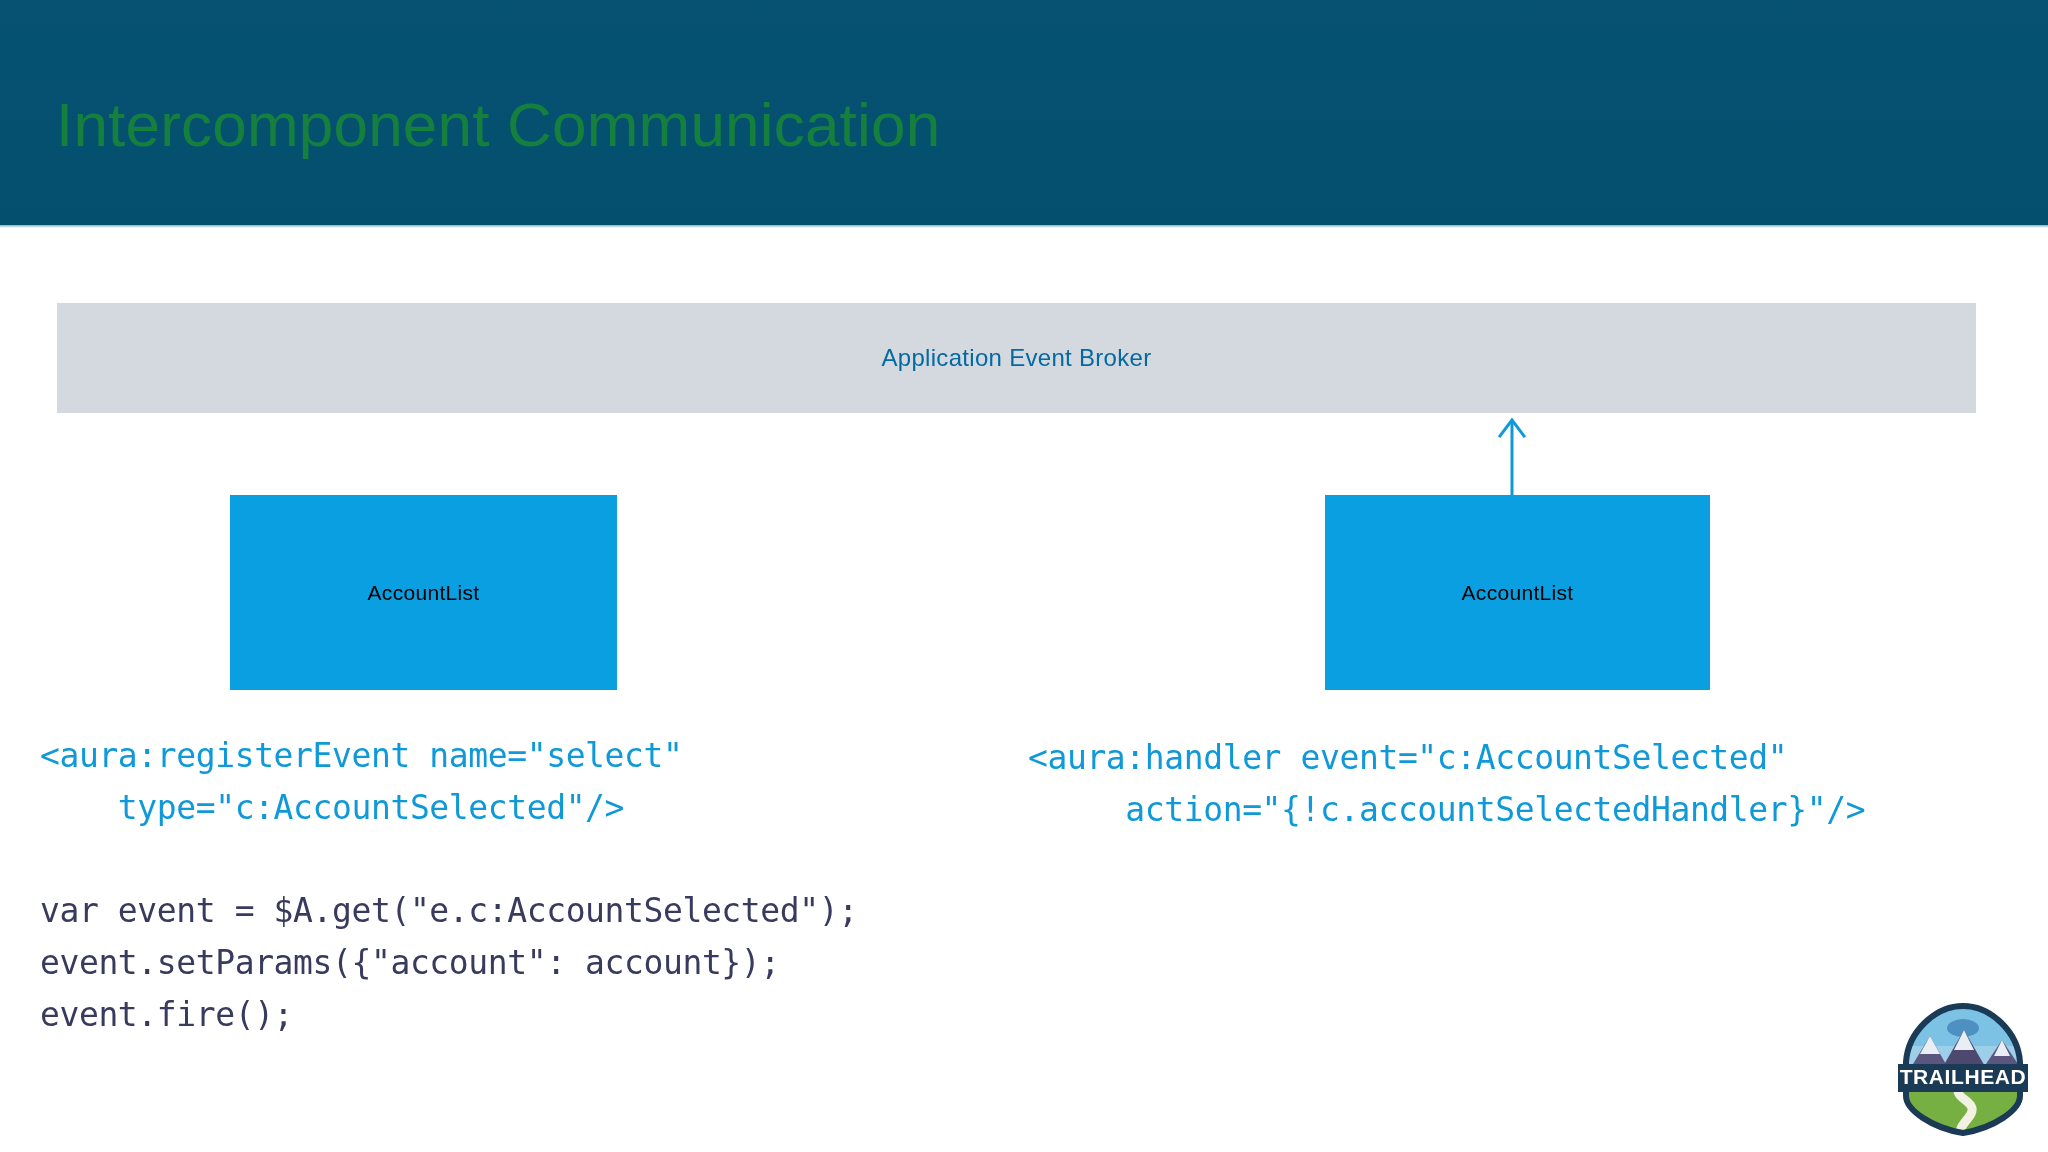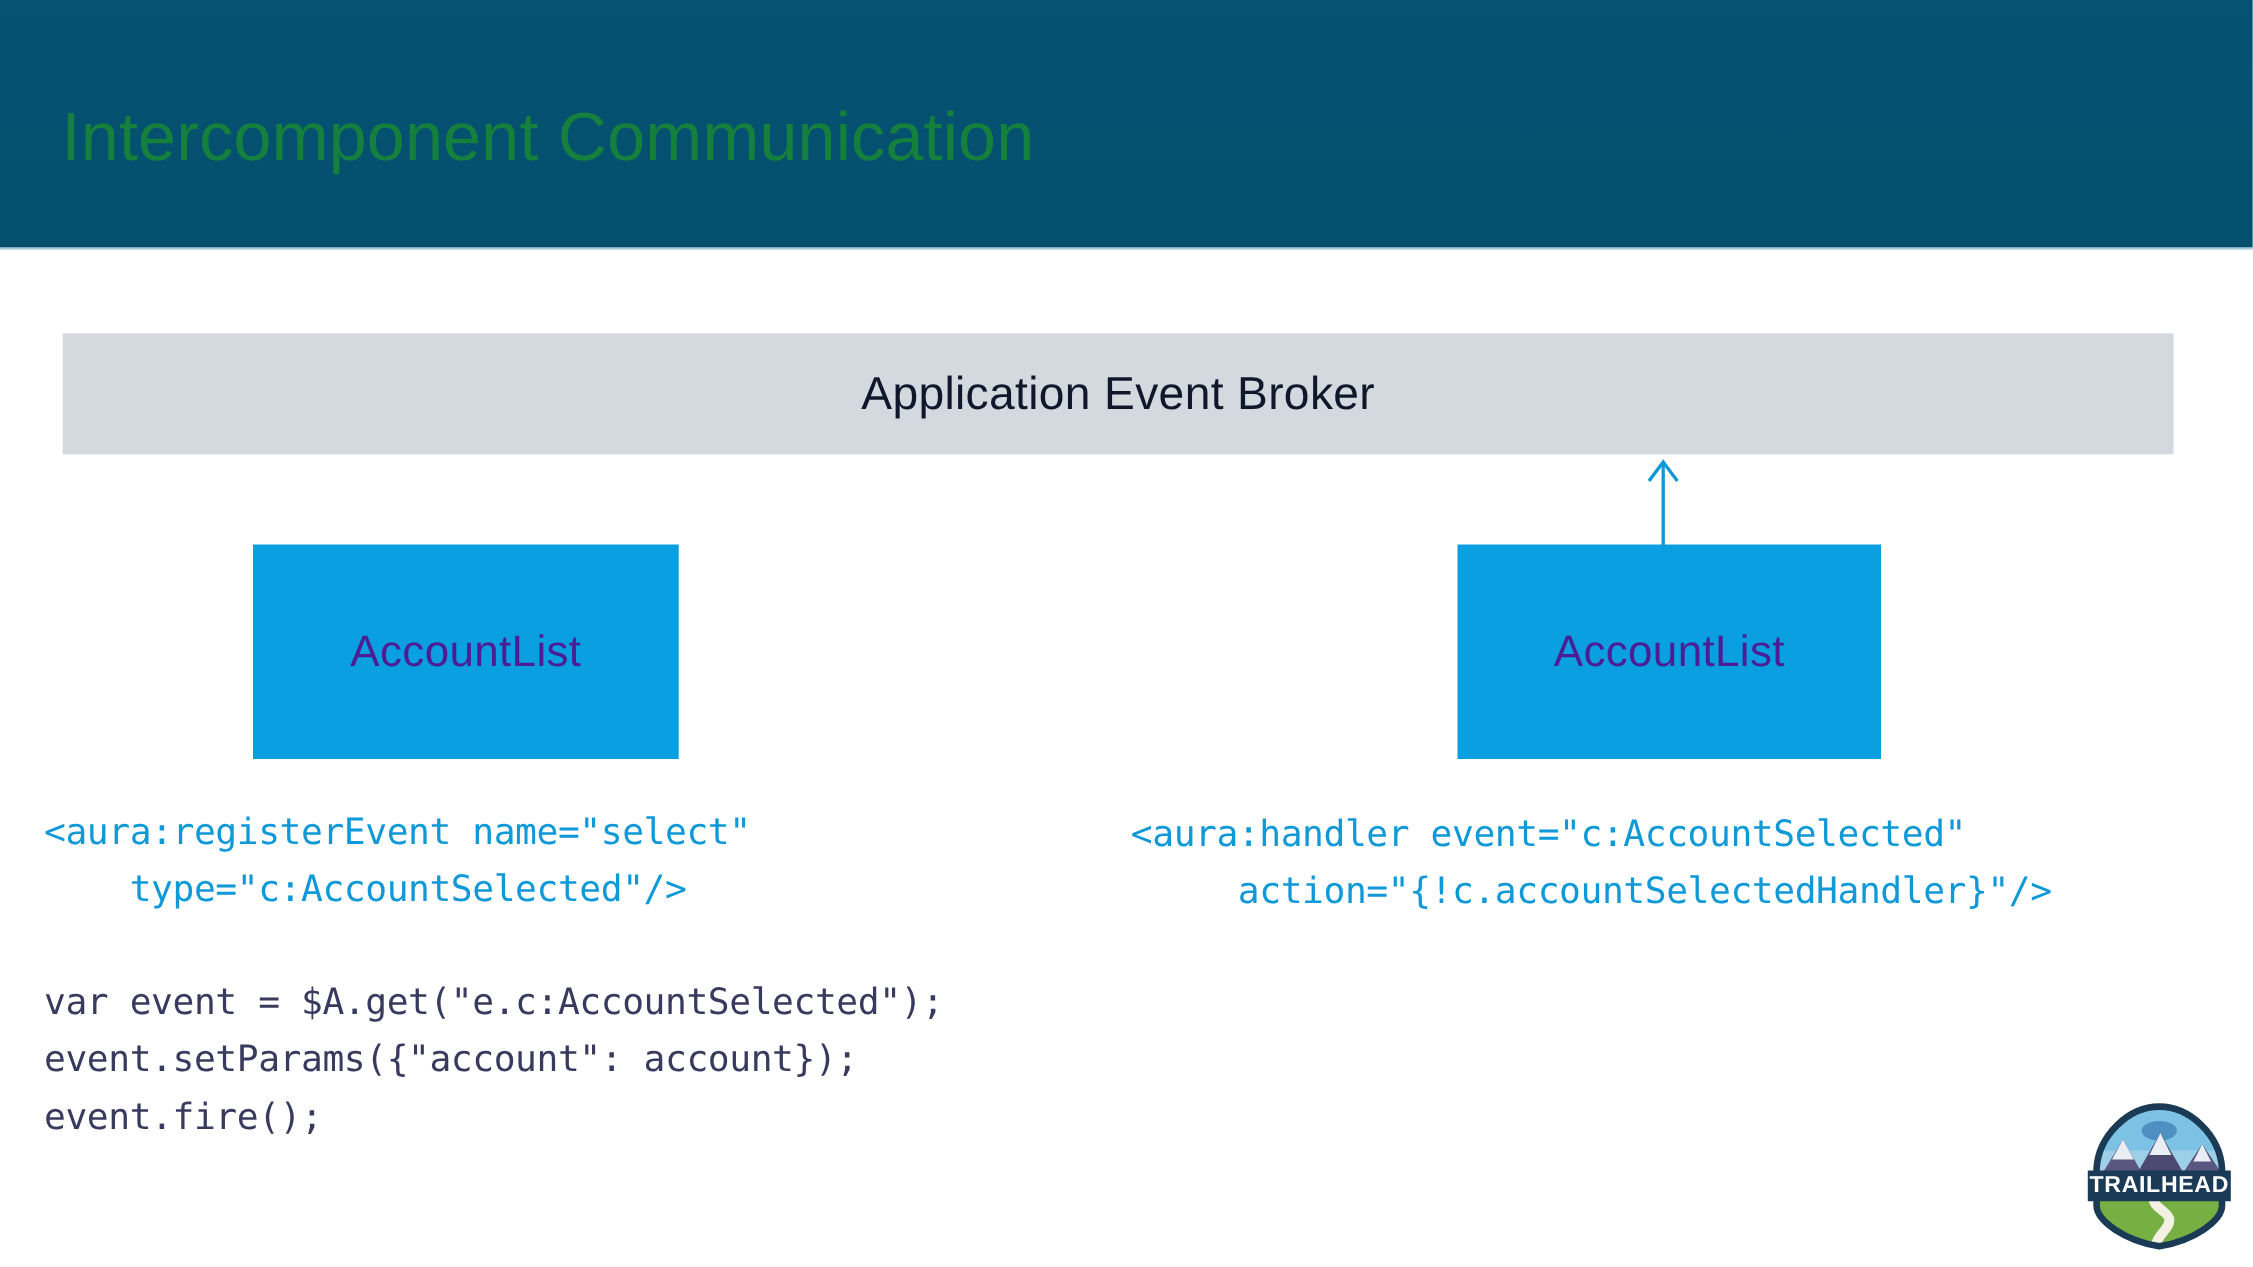--- a/index.html
+++ b/index.html
@@ -52,37 +52,37 @@
     left: 57px;
     top: 303px;
     width: 1919px;
     height: 110px;
     background: #d4d9e0;
     display: flex;
     align-items: center;
     justify-content: center;
   }
   .broker-label {
-    font-size: 42px;
-    color: #0f172a;
+    font-size: 24px;
+    color: #0369a1;
     font-weight: 400;
     letter-spacing: 0.3px;
   }
 
   
   .comp-box {
     position: absolute;
     background: #0a9fe0;
     display: flex;
     align-items: center;
     justify-content: center;
   }
   .comp-box-label {
-    font-size: 40px;
-    color: #4c1d95;
+    font-size: 21px;
+    color: #000000;
     font-weight: 400;
     letter-spacing: 0.3px;
   }
   #box-accountlist {
     left: 230px;
     top: 495px;
     width: 387px;
     height: 195px;
   }
   #box-accountmap {

